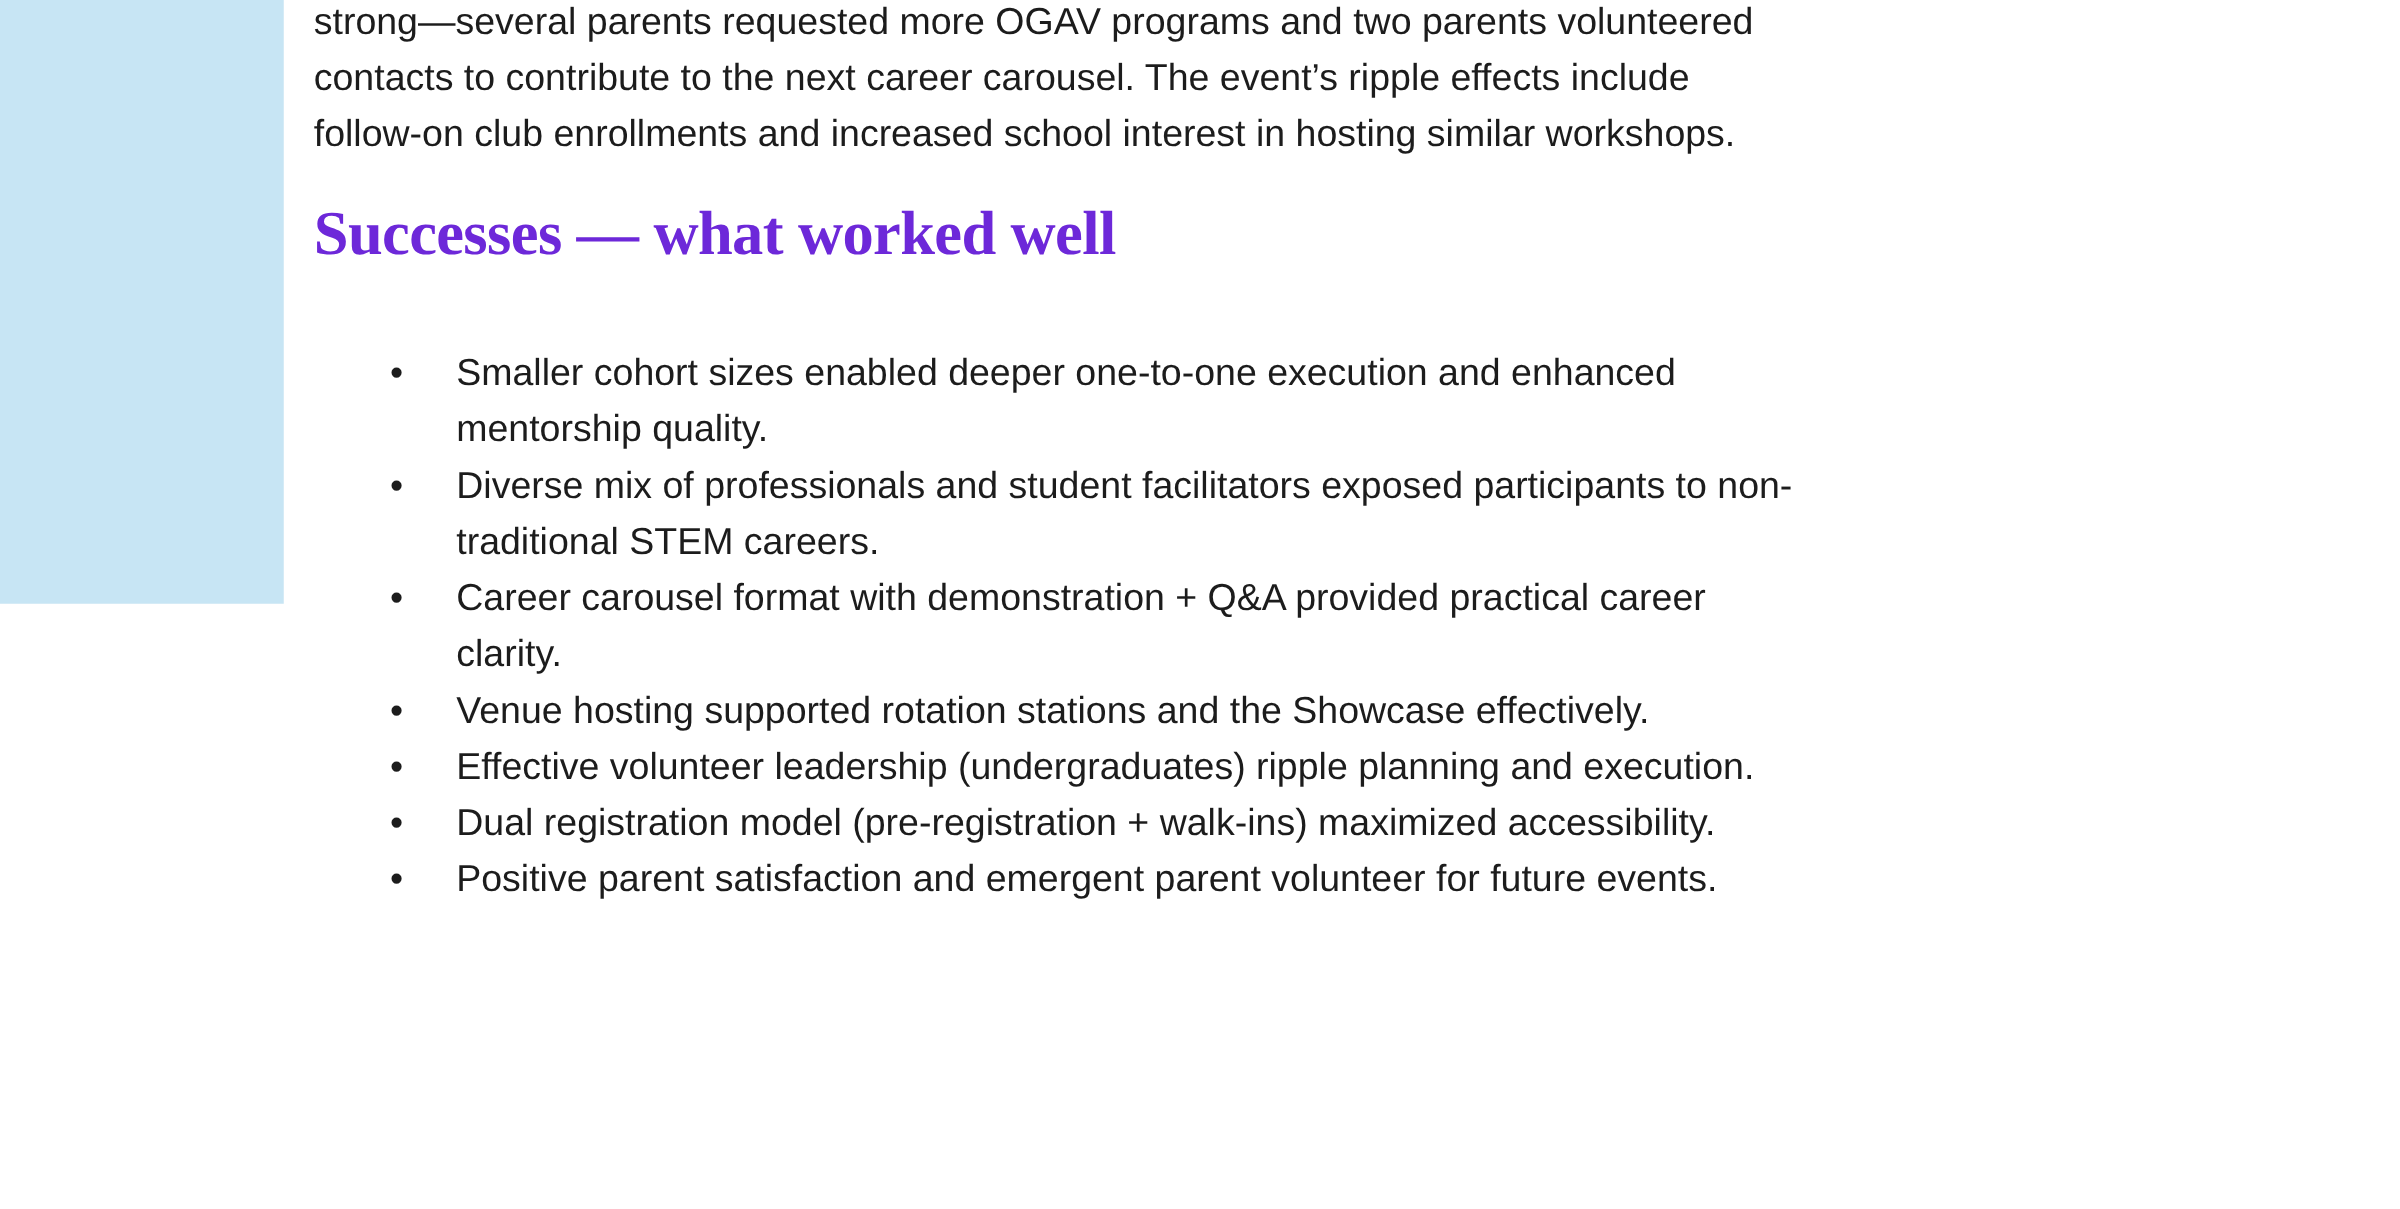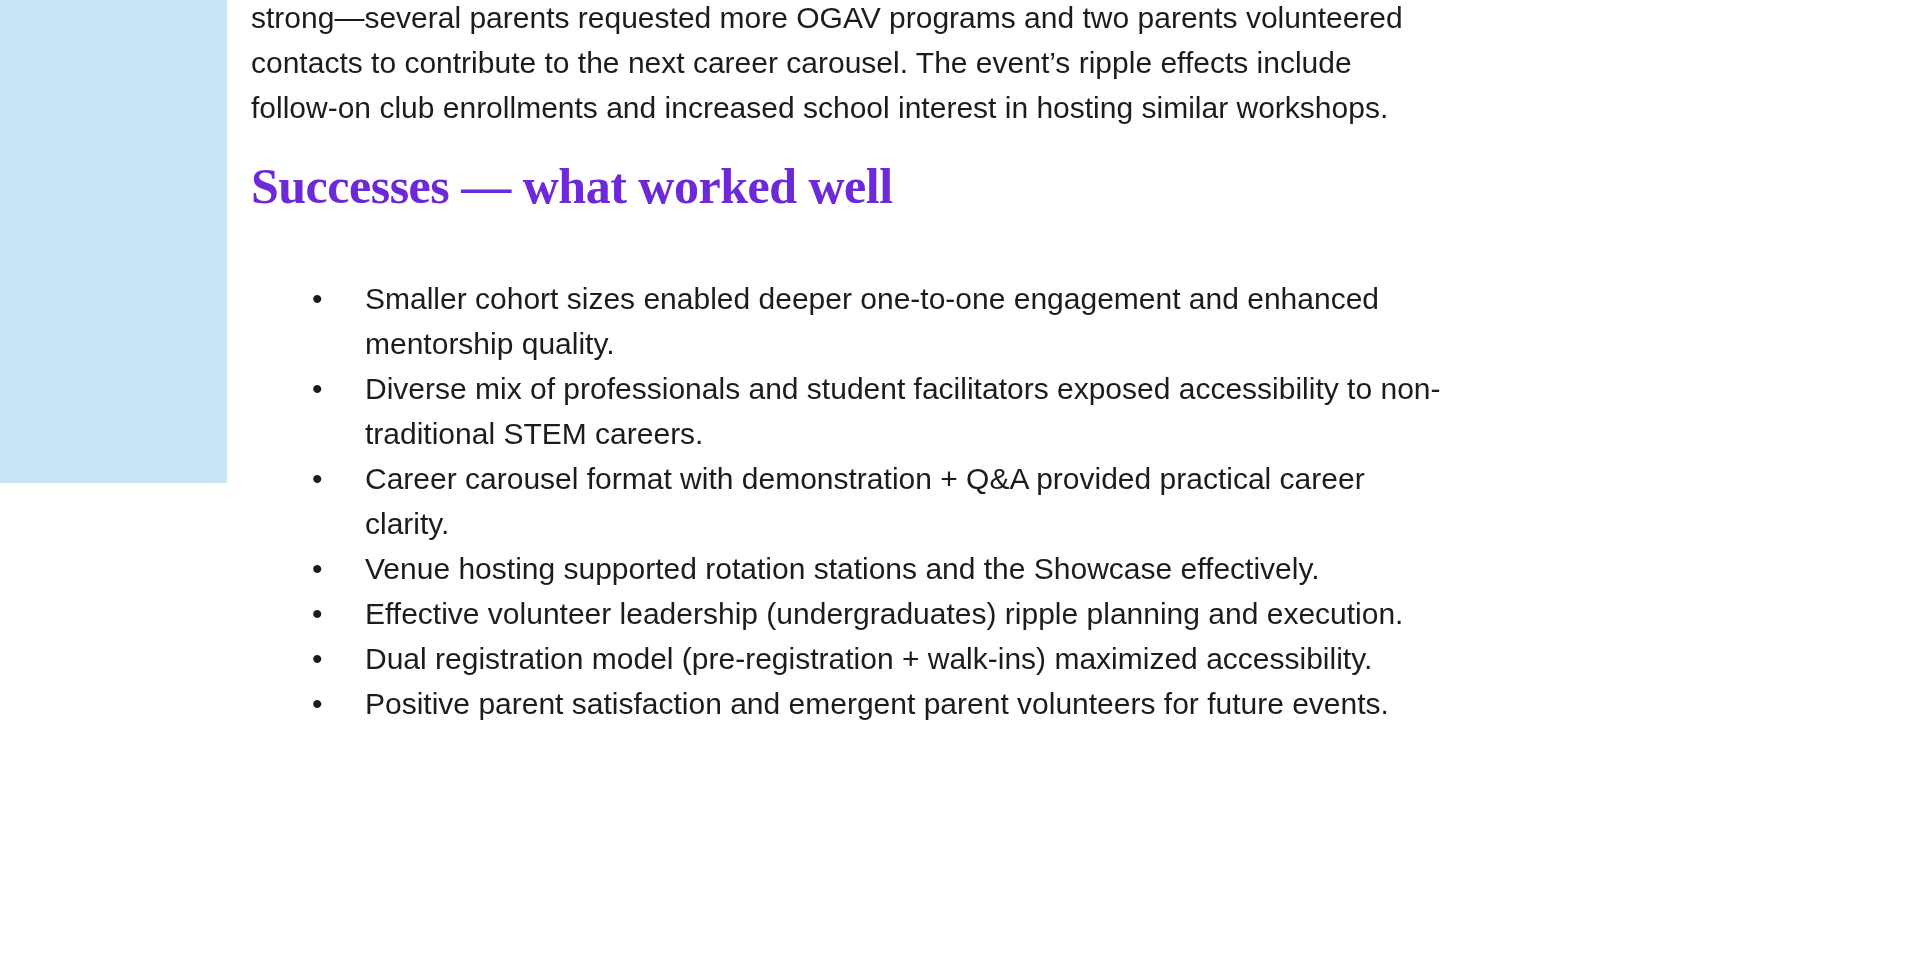--- a/index.html
+++ b/index.html
@@ -83,26 +83,26 @@
 
     <p class="para">strong—several parents requested more OGAV programs and two parents volunteered
 contacts to contribute to the next career carousel. The event’s ripple effects include
 follow-on club enrollments and increased school interest in hosting similar workshops.</p>
 
     <h1 class="heading">Successes — what worked well</h1>
 
     <ul class="bullets">
       <li>
         <span class="marker">•</span>
-        <span class="li-text">Smaller cohort sizes enabled deeper one-to-one engagement and enhanced
+        <span class="li-text">Smaller cohort sizes enabled deeper one-to-one execution and enhanced
 mentorship quality.</span>
       </li>
       <li>
         <span class="marker">•</span>
-        <span class="li-text">Diverse mix of professionals and student facilitators exposed accessibility to non-
+        <span class="li-text">Diverse mix of professionals and student facilitators exposed participants to non-
 traditional STEM careers.</span>
       </li>
       <li>
         <span class="marker">•</span>
         <span class="li-text">Career carousel format with demonstration + Q&amp;A provided practical career
 clarity.</span>
       </li>
       <li>
         <span class="marker">•</span>
         <span class="li-text">Venue hosting supported rotation stations and the Showcase effectively.</span>
@@ -110,18 +110,18 @@
       <li>
         <span class="marker">•</span>
         <span class="li-text">Effective volunteer leadership (undergraduates) ripple planning and execution.</span>
       </li>
       <li>
         <span class="marker">•</span>
         <span class="li-text">Dual registration model (pre-registration + walk-ins) maximized accessibility.</span>
       </li>
       <li>
         <span class="marker">•</span>
-        <span class="li-text">Positive parent satisfaction and emergent parent volunteers for future events.</span>
+        <span class="li-text">Positive parent satisfaction and emergent parent volunteer for future events.</span>
       </li>
     </ul>
 
   </div>
 </div>
 
 </body></html>

